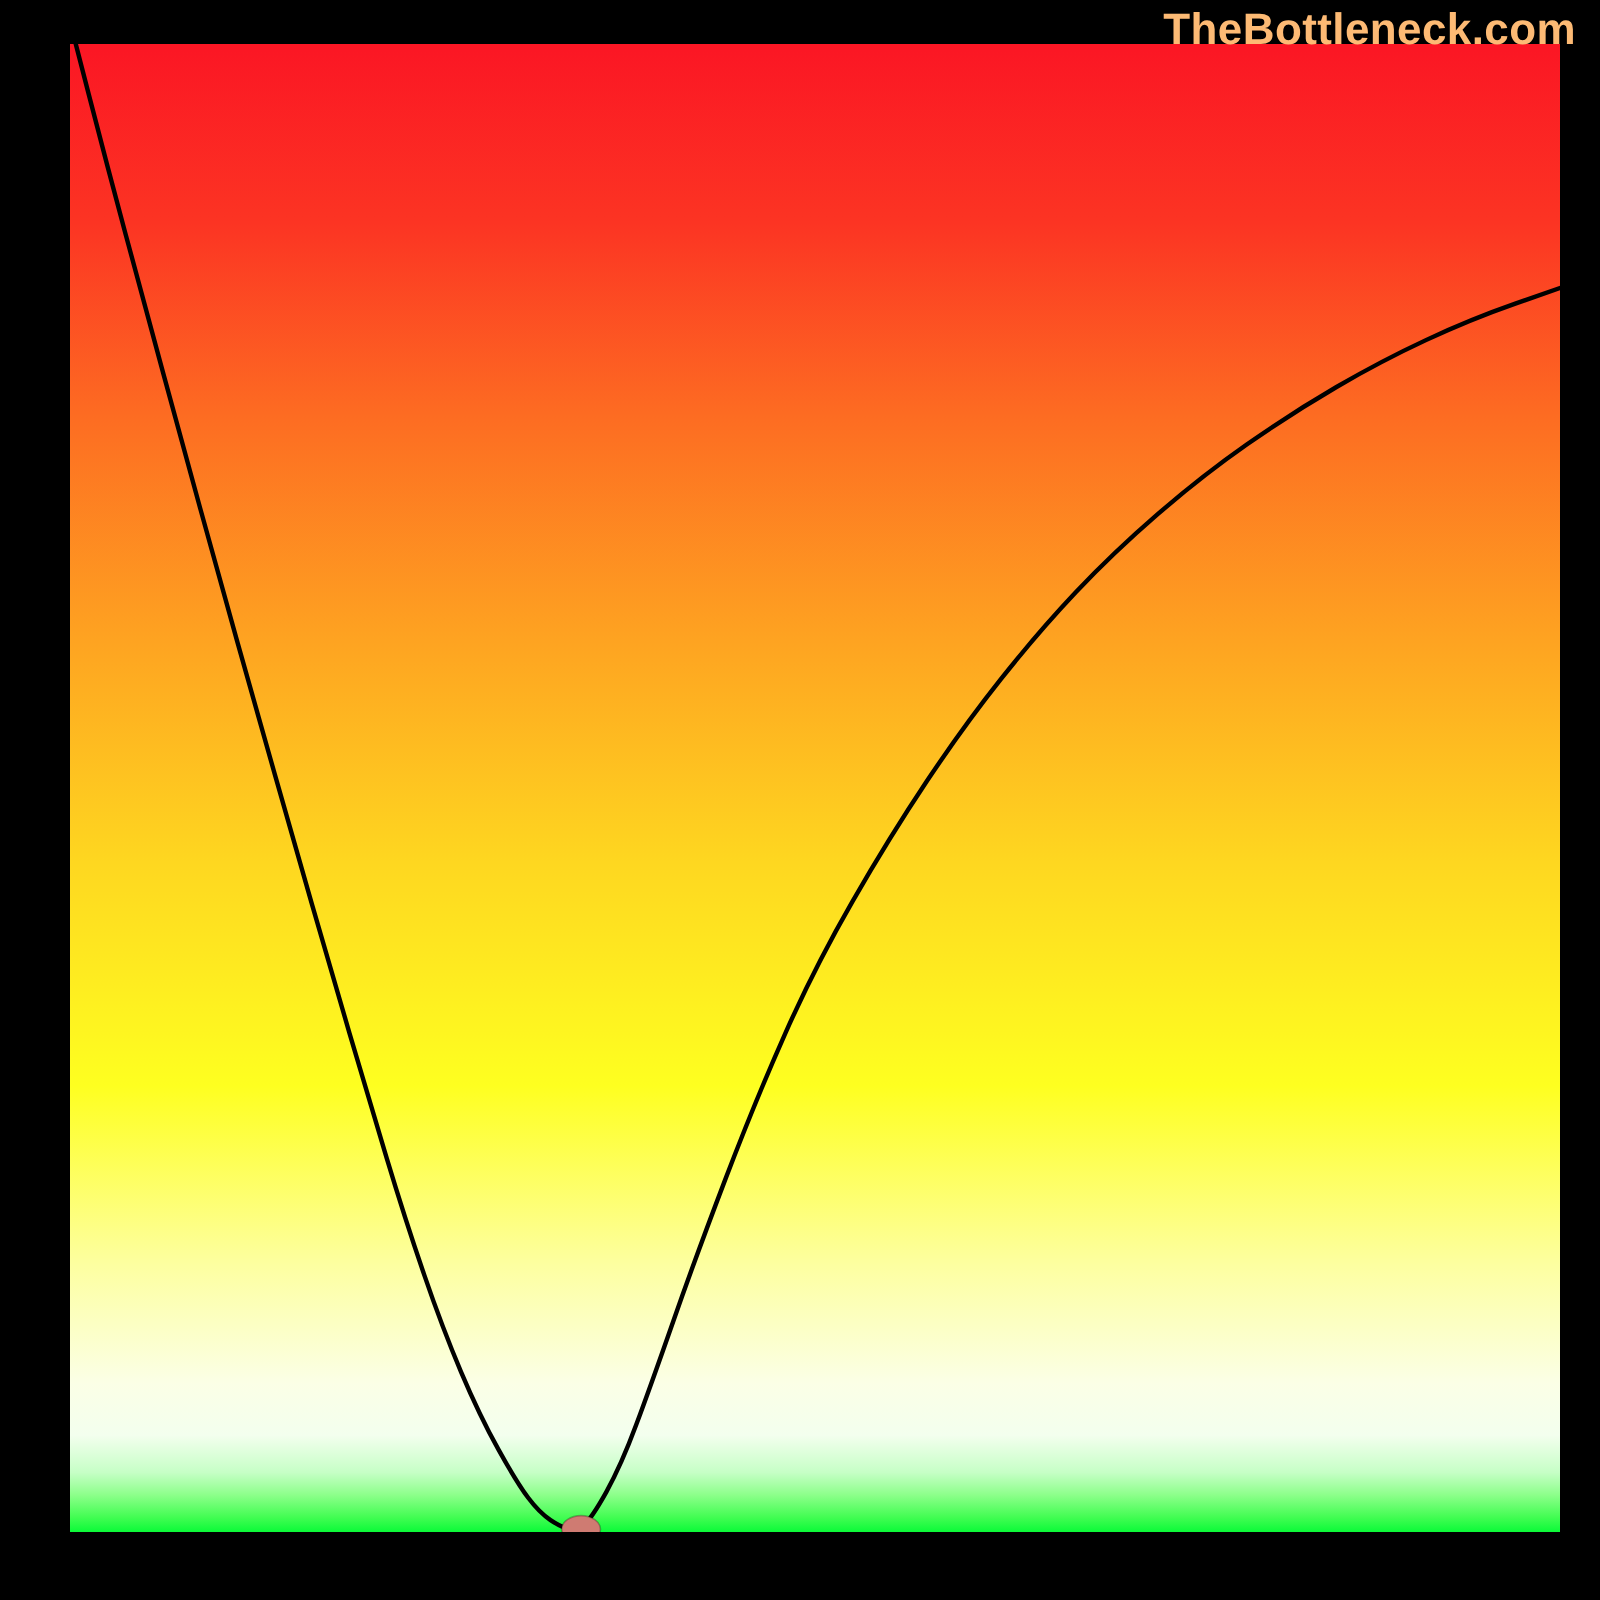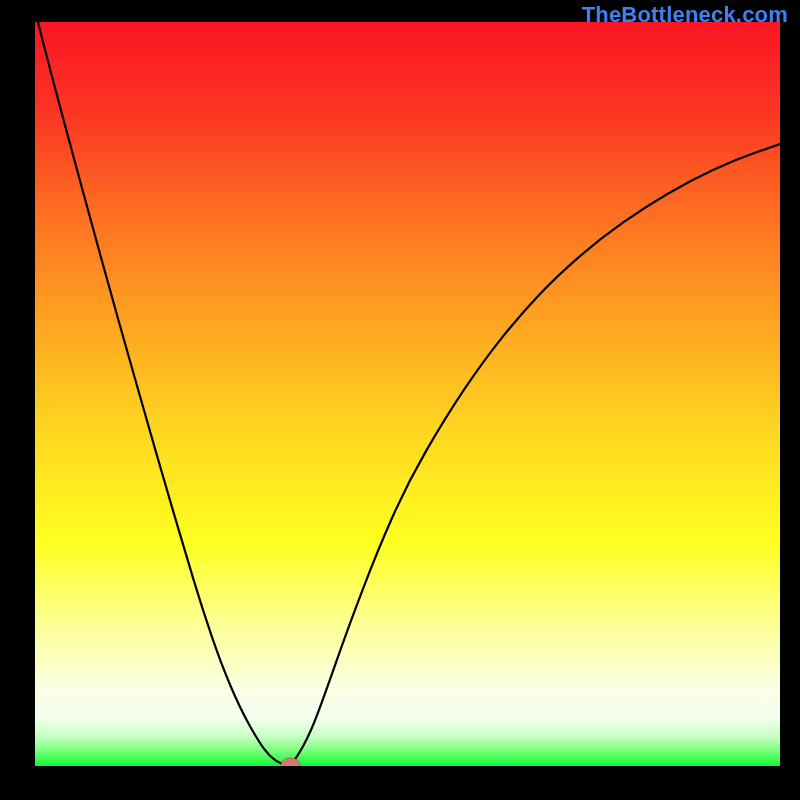--- a/index.html
+++ b/index.html
@@ -22,21 +22,21 @@
     left: 35px;
     top: 22px;
     width: 745px;
     height: 744px;
   }
   svg { display: block; }
   .watermark {
     position: absolute;
     top: 2px;
     right: 12px;
-    color: #3b82f6;
+    color: #fdba74;
     font-size: 22px;
     font-weight: 600;
     letter-spacing: 0.2px;
     font-family: Arial, Helvetica, sans-serif;
   }
 </style>
 </head>
 <body>
 
 <div class="frame">

